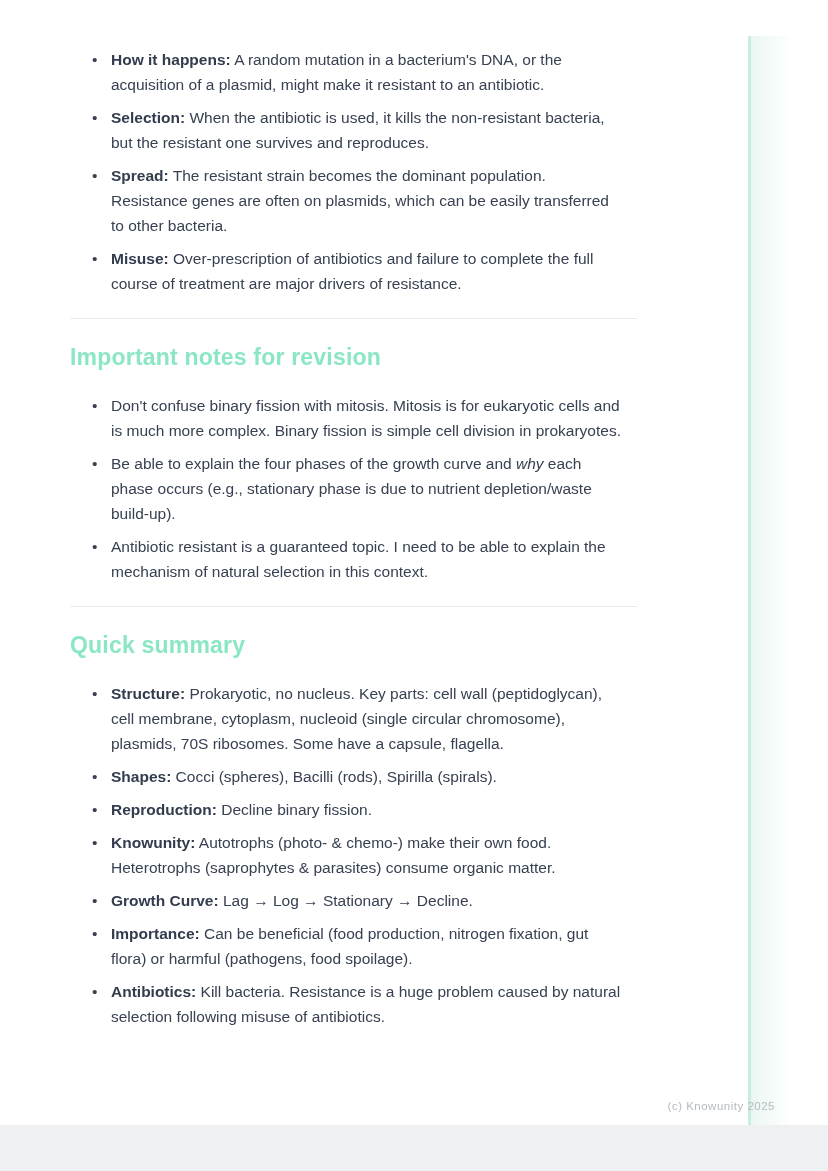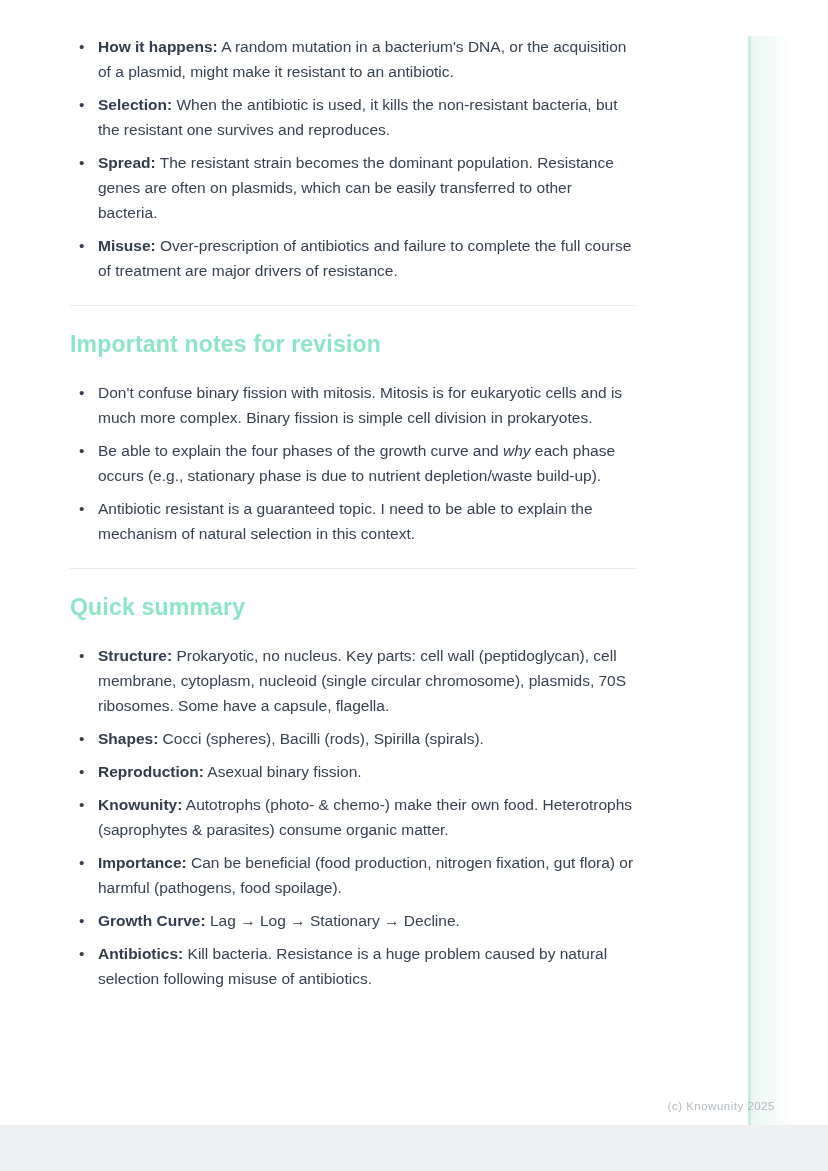--- a/index.html
+++ b/index.html
@@ -26,21 +26,21 @@
     width: 42px; height: 1092px;
     background: linear-gradient(90deg, rgba(217,240,231,0.55), rgba(255,255,255,0));
   }
   .content {
     position: absolute; top: 31px; left: 70px;
     width: 567px;
     color: #374151;
     font-size: 15.5px;
     line-height: 25px;
   }
-  ul.bullets { list-style: none; margin: 3px; padding: 0; }
+  ul.bullets { list-style: none; margin: 16px; padding: 0; }
   ul.bullets li {
     position: relative;
     padding-left: 25px;
     margin: 0 0 8px 0;
   }
   ul.bullets li:last-child { margin-bottom: 0; }
   ul.bullets li::before {
     content: "\2022";
     position: absolute; left: 6px; top: 0;
     color: #374151;
@@ -116,30 +116,30 @@
 
     <h2 class="section-heading">Quick summary</h2>
     <ul class="bullets">
       <li>
         <span class="lbl">Structure:</span><span> Prokaryotic, no nucleus. Key parts: cell wall (peptidoglycan), cell membrane, cytoplasm, nucleoid (single circular chromosome), plasmids, 70S ribosomes. Some have a capsule, flagella.</span>
       </li>
       <li>
         <span class="lbl">Shapes:</span><span> Cocci (spheres), Bacilli (rods), Spirilla (spirals).</span>
       </li>
       <li>
-        <span class="lbl">Reproduction:</span><span> Asexual binary fission.</span>
+        <span class="lbl">Reproduction:</span><span> Decline binary fission.</span>
       </li>
       <li>
         <span class="lbl">Knowunity:</span><span> Autotrophs (photo- &amp; chemo-) make their own food. Heterotrophs (saprophytes &amp; parasites) consume organic matter.</span>
       </li>
       <li>
-        <span class="lbl">Importance:</span><span> Can be beneficial (food production, nitrogen fixation, gut flora) or harmful (pathogens, food spoilage).</span>
+        <span class="lbl">Growth Curve:</span><span> Lag → Log → Stationary → Decline.</span>
       </li>
       <li>
-        <span class="lbl">Growth Curve:</span><span> Lag → Log → Stationary → Decline.</span>
+        <span class="lbl">Importance:</span><span> Can be beneficial (food production, nitrogen fixation, gut flora) or harmful (pathogens, food spoilage).</span>
       </li>
       <li>
         <span class="lbl">Antibiotics:</span><span> Kill bacteria. Resistance is a huge problem caused by natural selection following misuse of antibiotics.</span>
       </li>
     </ul>
 
   </div>
 
   <div class="accent-tint"></div>
   <div class="accent-rule"></div>

